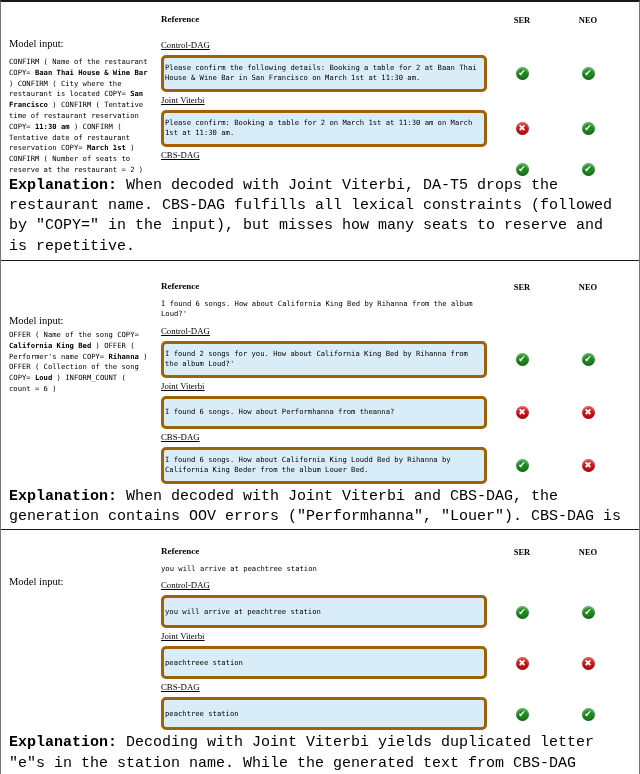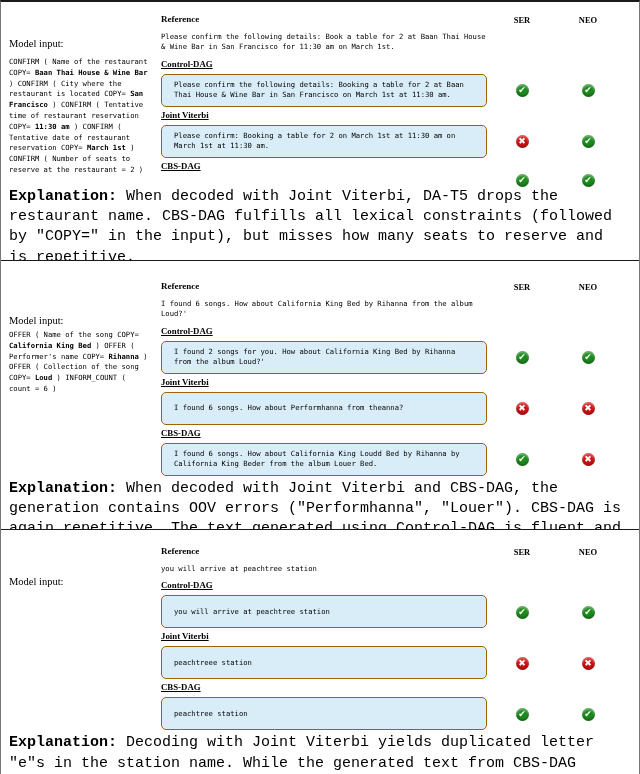--- a/index.html
+++ b/index.html
@@ -36,30 +36,30 @@
   .mono { font-family:"DejaVu Sans Mono", monospace; font-size:7.2px; line-height:1.5; }
   .mono .b { font-weight:bold; }
 
   .hdr-ref { grid-column:2; grid-row:1; font-weight:bold; font-size:9px; padding-top:2px; }
   .hdr-stat { font-weight:bold; font-size:8.5px; text-align:center; padding-top:3px; }
   .hdr-ser { grid-column:3; grid-row:1; }
   .hdr-neo { grid-column:4; grid-row:1; }
 
   .ref-text { grid-column:2; grid-row:2; margin:7px 0 6px 0; line-height:1.45; }
 
-  .m-label { grid-column:2; font-weight:bold; font-size:8.8px; align-self:end; padding-bottom:3px; }
+  .m-label { grid-column:2; font-weight:normal; font-size:8.8px; align-self:end; padding-bottom:3px; }
   .m-label span { text-decoration:underline; }
   .row-l1 { grid-row:3; } .row-b1 { grid-row:4; }
   .row-l2 { grid-row:5; } .row-b2 { grid-row:6; }
   .row-l3 { grid-row:7; } .row-b3 { grid-row:8; }
 
   .obox-wrap { grid-column:2; padding:2px 0 3px 0; }
   .obox {
-    background:#d9edf8; border:1px solid #a16207; border-radius:5px;
-    padding:5px 12px; min-height:33px; display:flex; align-items:center;
+    background:#d9edf8; border:3px solid #a16207; border-radius:5px;
+    padding:5px 1px; min-height:33px; display:flex; align-items:center;
     line-height:1.45;
   }
   .icon-cell { display:flex; align-items:center; justify-content:center; }
   .col-ser { grid-column:3; } .col-neo { grid-column:4; }
 
   .status {
     width:13px; height:13px; border-radius:50%;
     display:flex; align-items:center; justify-content:center;
     color:#fff; font-size:9px; font-weight:bold;
     font-family:"DejaVu Sans", sans-serif; line-height:1;
@@ -82,21 +82,20 @@
 
   <section class="panel s1">
     <div class="sec-grid">
       <div class="left-col">
         <div class="mi-title">Model input:</div>
         <div class="mi-text mono"><span>CONFIRM ( Name of the restaurant COPY= </span><span class="b">Baan Thai House &amp; Wine Bar</span><span> ) CONFIRM ( City where the restaurant is located COPY= </span><span class="b">San Francisco</span><span> ) CONFIRM ( Tentative time of restaurant reservation COPY= </span><span class="b">11:30 am</span><span> ) CONFIRM ( Tentative date of restaurant reservation COPY= </span><span class="b">March 1st</span><span> ) CONFIRM ( Number of seats to reserve at the restaurant = 2 )</span></div>
       </div>
       <div class="hdr-ref">Reference</div>
       <div class="hdr-stat hdr-ser">SER</div>
       <div class="hdr-stat hdr-neo">NEO</div>
-      <div class="ref-text mono">Please confirm the following details: Book a table for 2 at Baan Thai House &amp; Wine Bar in San Francisco for 11:30 am on March 1st.</div>
 
       <div class="m-label row-l1"><span>Control-DAG</span></div>
       <div class="obox-wrap row-b1">
           <div class="obox mono">Please confirm the following details: Booking a table for 2 at Baan Thai House &amp; Wine Bar in San Francisco on March 1st at 11:30 am.</div>
         </div>
       <div class="icon-cell col-ser row-b1">
           <span class="status status-pass">✔</span>
         </div>
       <div class="icon-cell col-neo row-b1">
           <span class="status status-pass">✔</span>

